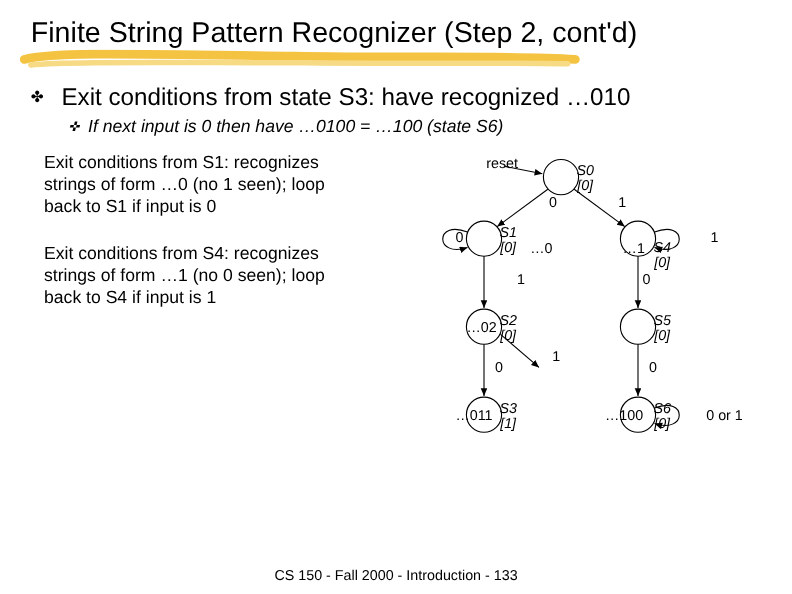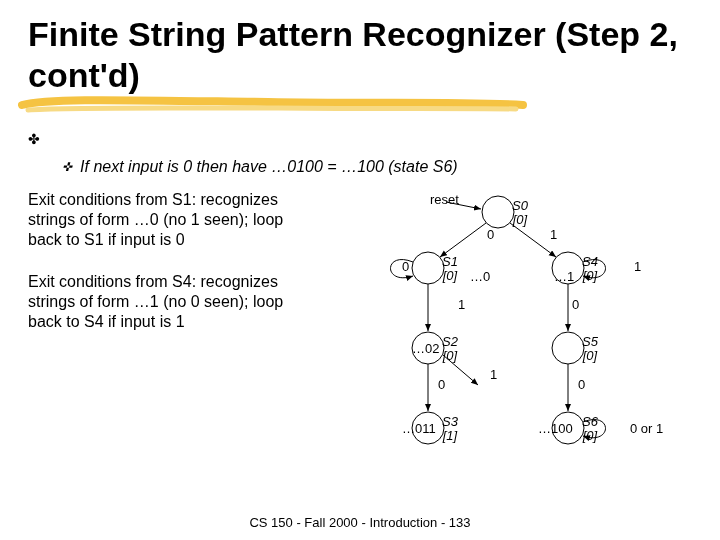--- a/index.html
+++ b/index.html
@@ -13,22 +13,22 @@
     overflow: hidden;
   }
   .slide {
     padding: 14px 28px 8px 28px;
     box-sizing: border-box;
     width: 720px;
     height: 540px;
     position: relative;
   }
   .title {
-    font-size: 34px;
-    font-weight: 700;
+    font-size: 26px;
+    font-weight: 400;
     line-height: 1.2;
     margin: 0 0 2px 0;
   }
   .underline {
     height: 14px;
     position: relative;
     margin-bottom: 14px;
   }
   .underline svg { position: absolute; left: -10px; top: -2px; }
   .bullets {
@@ -61,20 +61,21 @@
   }
   .sub > li { margin-bottom: 2px; font-style: italic; }
   .body-row {
     display: flex;
     margin-top: 14px;
   }
   .left-col {
     width: 260px;
     font-size: 16px;
     line-height: 1.25;
+    margin-left: 12px;
   }
   .para { margin-bottom: 22px; }
   .diagram {
     position: relative;
     flex: 1;
     height: 270px;
   }
   .lbl {
     position: absolute;
     font-size: 13px;
@@ -99,20 +100,21 @@
   <h1 class="title">Finite String Pattern Recognizer (Step 2, cont'd)</h1>
   <div class="underline">
     <svg width="520" height="18">
       <path d="M4 9 C 30 2, 100 4, 250 6 C 350 8, 440 5, 505 9" stroke="#f5c342" stroke-width="8" fill="none" stroke-linecap="round"></path>
       <path d="M10 14 C 40 11, 120 12, 260 12 C 360 13, 450 12, 498 13" stroke="#f7da84" stroke-width="5" fill="none" stroke-linecap="round"></path>
     </svg>
   </div>
 
   <ul class="bullets">
     <li>
+      <span>Exit conditions from state S3: have recognized …010</span>
       <ul class="sub">
         <li>If next input is 0 then have …0100 = …100 (state S6)</li>
       </ul>
     </li>
   </ul>
 
   <div class="body-row">
     <div class="left-col">
       <div class="para">Exit conditions from S1: recognizes strings of form …0 (no 1 seen); loop back to S1 if input is 0</div>
       <div class="para">Exit conditions from S4: recognizes strings of form …1 (no 0 seen); loop back to S4 if input is 1</div>
@@ -158,21 +160,21 @@
       </svg>
 
       <div class="lbl" style="left:118px; top:3px">reset</div>
 
       <div class="lbl node" style="left:200px; top:9px">
           <div class="inner"><span>S0</span><br><span>[0]</span></div>
         </div>
       <div class="lbl node" style="left:130px; top:65px">
           <div class="inner"><span>S1</span><br><span>[0]</span></div>
         </div>
-      <div class="lbl node" style="left:270px; top:65px">
+      <div class="lbl node" style="left:270px; top:79px">
           <div class="inner"><span>S4</span><br><span>[0]</span></div>
         </div>
       <div class="lbl node" style="left:130px; top:145px">
           <div class="inner"><span>S2</span><br><span>[0]</span></div>
         </div>
       <div class="lbl node" style="left:270px; top:145px">
           <div class="inner"><span>S5</span><br><span>[0]</span></div>
         </div>
       <div class="lbl node" style="left:130px; top:225px">
           <div class="inner"><span>S3</span><br><span>[1]</span></div>

